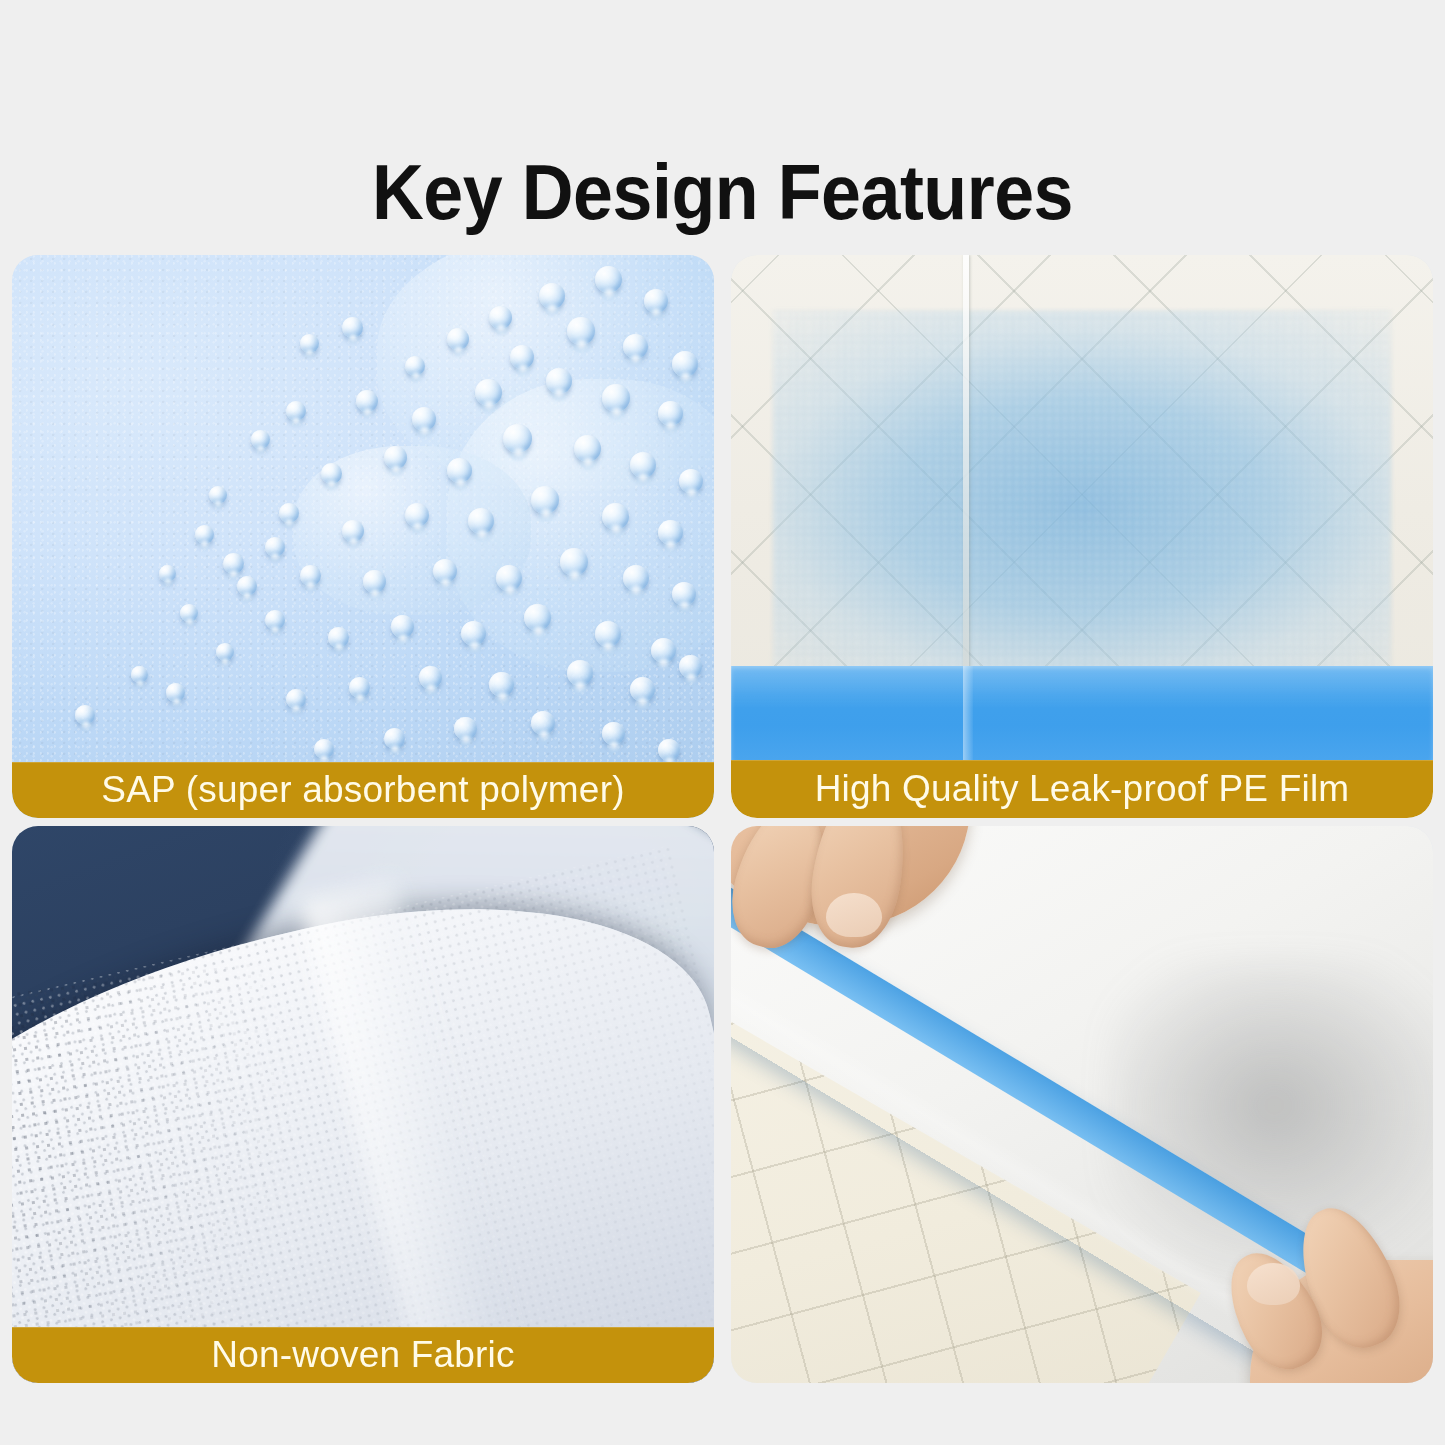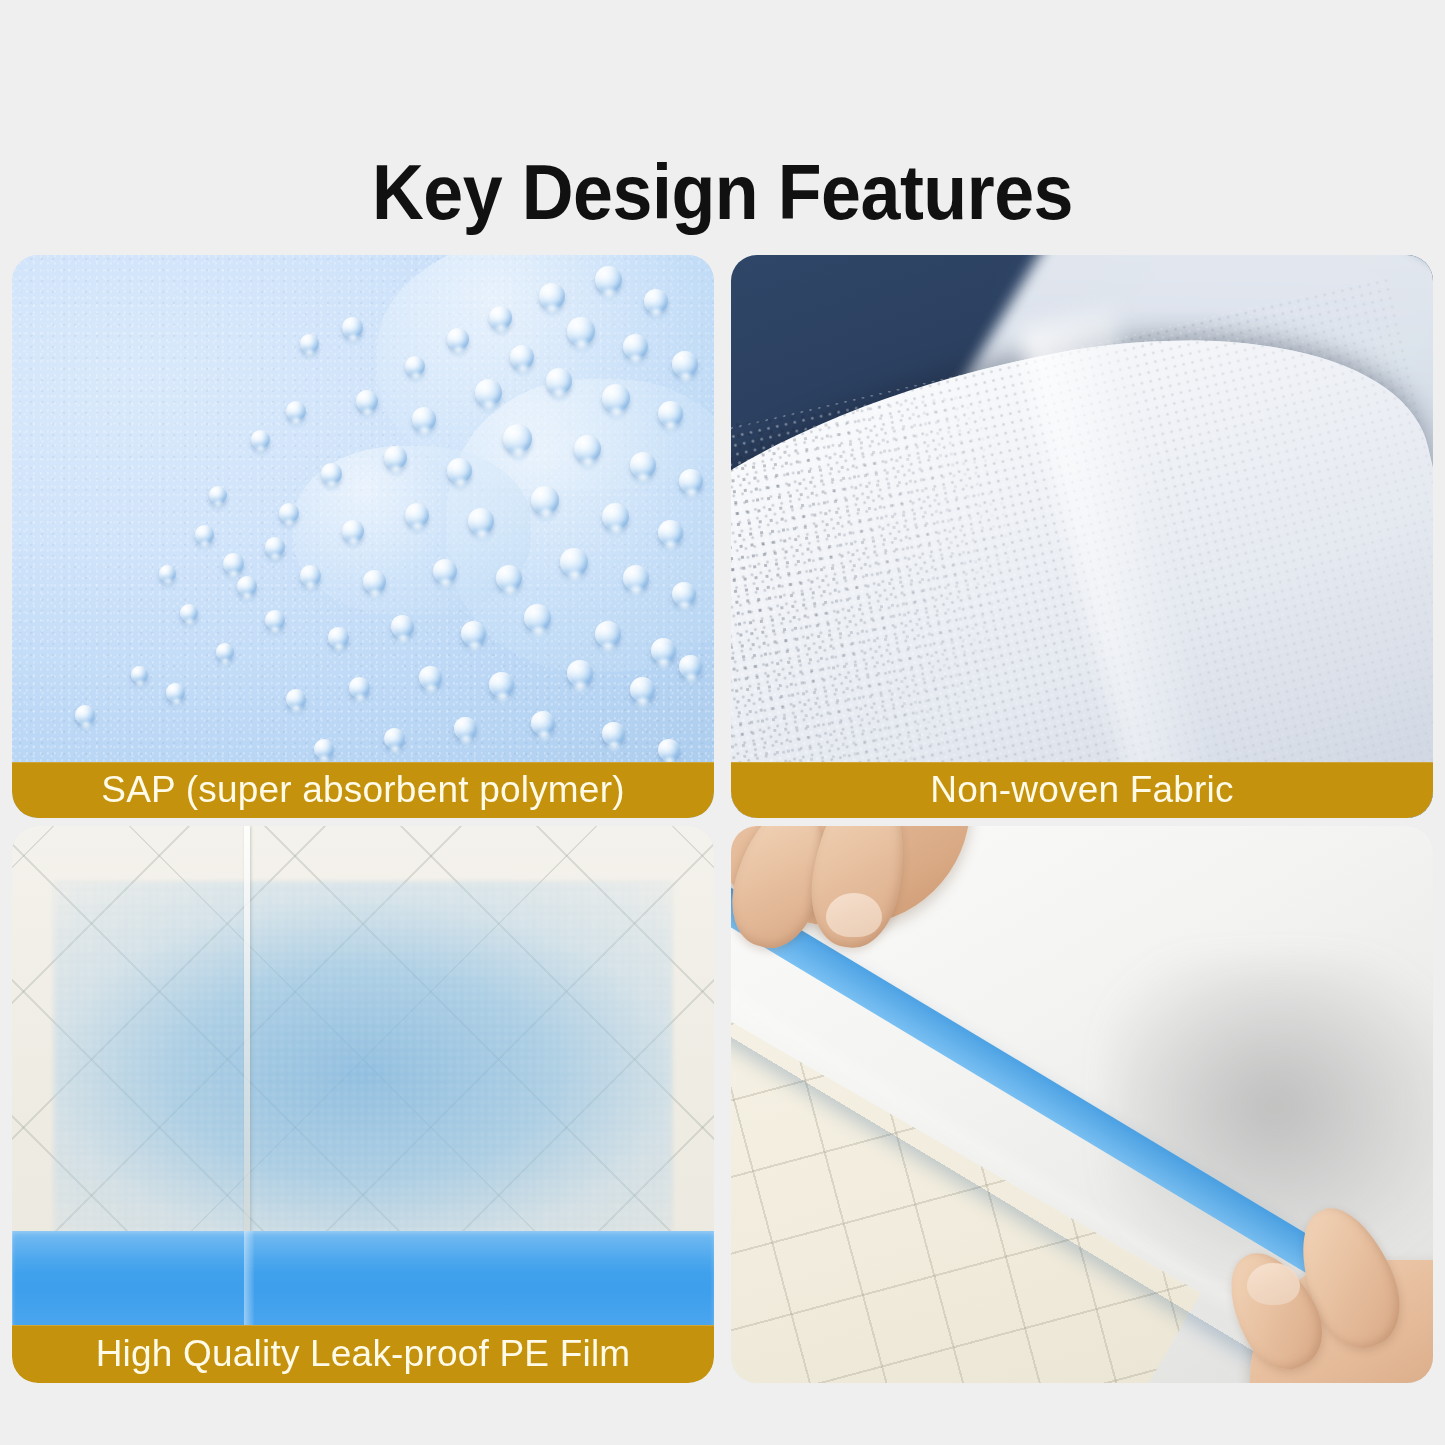--- a/index.html
+++ b/index.html
@@ -433,43 +433,43 @@
           <div class="bead" style="left:29%;top:69%;width:18px;height:18px;"></div>
           <div class="bead" style="left:30%;top:53%;width:21px;height:21px;"></div>
           <div class="bead" style="left:26%;top:48%;width:19px;height:19px;"></div>
           <div class="bead" style="left:36%;top:50%;width:20px;height:20px;"></div>
           <div class="bead" style="left:21%;top:55%;width:17px;height:17px;"></div>
         </div>
       </div>
       <div class="caption">SAP (super absorbent polymer)</div>
     </div>
 
-    <div class="card row1">
-      <div class="card-photo">
-        <div class="nw-bg"></div>
-        <div class="nw-backsheet"></div>
-        <div class="nw-sheet"></div>
-        <div class="nw-fold"></div>
-      </div>
-      <div class="caption">Non-woven Fabric</div>
-    </div>
-
     <div class="card row2">
       <div class="card-photo">
         <div class="pe-bg"></div>
         <div class="pe-quilt"></div>
         <div class="pe-core"></div>
         <div class="pe-seam"></div>
         <div class="pe-film">
           <div class="pe-film-crease"></div>
         </div>
       </div>
       <div class="caption">High Quality Leak-proof PE Film</div>
     </div>
 
+    <div class="card row1">
+      <div class="card-photo">
+        <div class="nw-bg"></div>
+        <div class="nw-backsheet"></div>
+        <div class="nw-sheet"></div>
+        <div class="nw-fold"></div>
+      </div>
+      <div class="caption">Non-woven Fabric</div>
+    </div>
+
     <div class="card row2">
       <div class="card-photo">
         <div class="eb-bg"></div>
         <div class="eb-shadow"></div>
 
         <div class="eb-pad"></div>
         <div class="eb-barrier"></div>
         <div class="eb-barrier-fold"></div>
 
         <div class="hand" style="left:-4%;top:-18%;width:38%;height:36%;border-radius:0 0 46% 52%/0 0 60% 54%;"></div>

